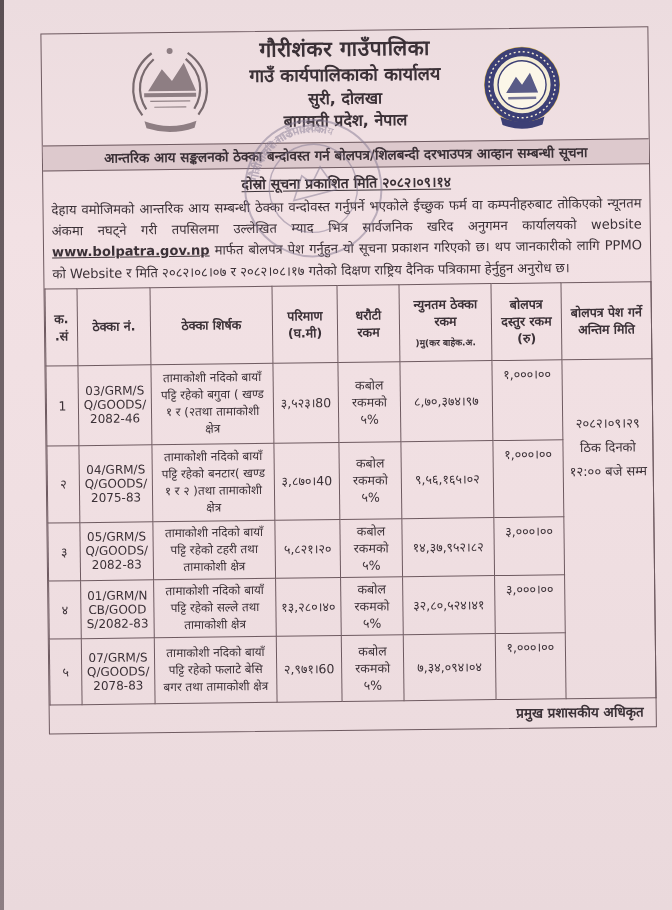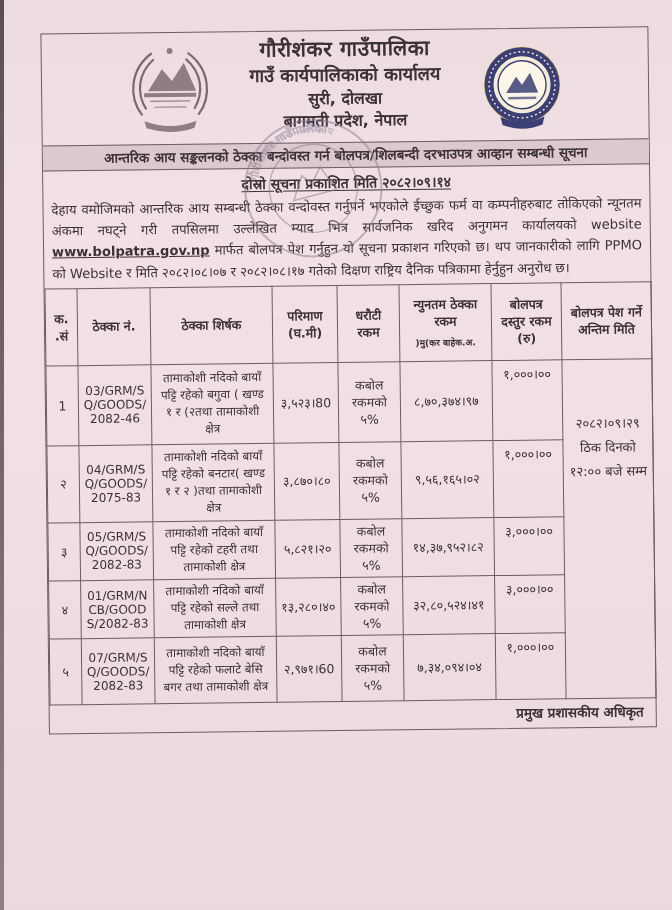--- a/index.html
+++ b/index.html
@@ -167,21 +167,21 @@
           <td>३,५२३।80</td>
           <td>कबोल रकमको ५%</td>
           <td>८,७०,३७४।९७</td>
           <td class="fee">१,०००।००</td>
           <td class="deadline" rowspan="5">२०८२।०९।२९ ठिक दिनको १२:०० बजे सम्म</td>
         </tr>
         <tr>
           <td>२</td>
           <td class="latin">04/GRM/SQ/GOODS/2075-83</td>
           <td class="title-cell">तामाकोशी नदिको बायाँ पट्टि रहेको बनटार( खण्ड १ र २ )तथा तामाकोशी क्षेत्र</td>
-          <td>३,८७०।८०</td>
+          <td>३,८७०।40</td>
           <td>कबोल रकमको ५%</td>
           <td>९,५६,१६५।०२</td>
           <td class="fee">१,०००।००</td>
         </tr>
         <tr>
           <td>३</td>
           <td class="latin">05/GRM/SQ/GOODS/2082-83</td>
           <td class="title-cell">तामाकोशी नदिको बायाँ पट्टि रहेको टहरी तथा तामाकोशी क्षेत्र</td>
           <td>५,८२१।२०</td>
           <td>कबोल रकमको ५%</td>
@@ -192,21 +192,21 @@
           <td>४</td>
           <td class="latin">01/GRM/NCB/GOODS/2082-83</td>
           <td class="title-cell">तामाकोशी नदिको बायाँ पट्टि रहेको सल्ले तथा तामाकोशी क्षेत्र</td>
           <td>१३,२८०।४०</td>
           <td>कबोल रकमको ५%</td>
           <td>३२,८०,५२४।४१</td>
           <td class="fee">३,०००।००</td>
         </tr>
         <tr>
           <td>५</td>
-          <td class="latin">07/GRM/SQ/GOODS/2082-83</td>
+          <td class="latin">07/GRM/SQ/GOODS/2078-83</td>
           <td class="title-cell">तामाकोशी नदिको बायाँ पट्टि रहेको फलाटे बेसि बगर तथा तामाकोशी क्षेत्र</td>
           <td>२,९७१।60</td>
           <td>कबोल रकमको ५%</td>
           <td>७,३४,०९४।०४</td>
           <td class="fee">१,०००।००</td>
         </tr>
       </tbody>
     </table>
 
     <div class="sig">प्रमुख प्रशासकीय अधिकृत</div>

